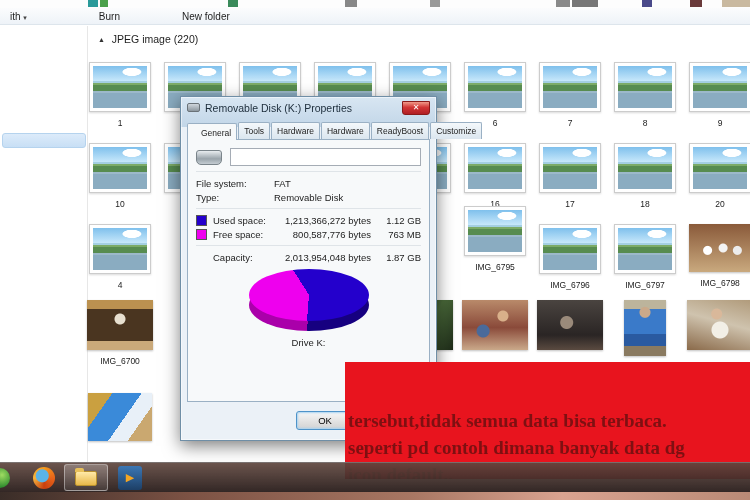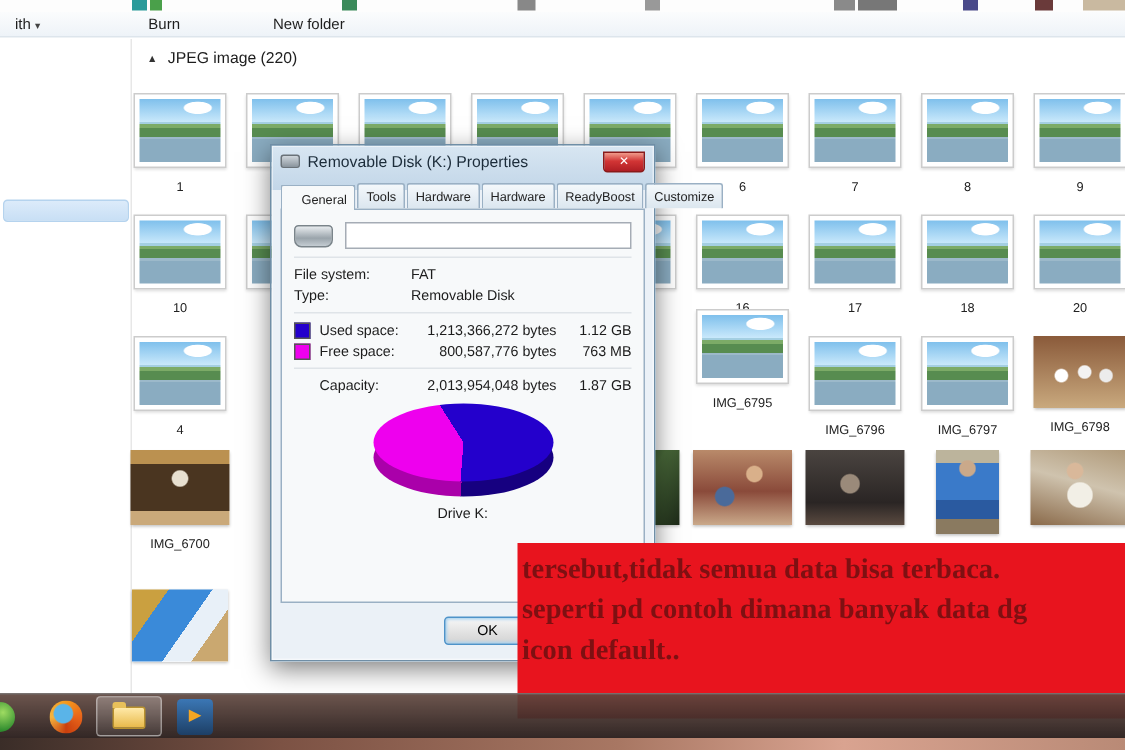--- a/index.html
+++ b/index.html
@@ -259,21 +259,21 @@
         <div id="drive-label">Drive K:</div>
       </div>
     </div>
     <div id="dlg-buttons">
       <button class="btn focus">OK</button>
       <button class="btn">Cancel</button>
     </div>
   </div>
 
   <div id="banner" style="background: rgb(232, 20, 30);">
-    <div style="color: rgb(126, 16, 18);">tersebut,tidak semua data bisa terbaca.</div>
+    <div style="color: rgb(126, 16, 18); margin-top: 41px;">tersebut,tidak semua data bisa terbaca.</div>
     <div style="color: rgb(126, 16, 18);">seperti pd contoh dimana banyak data dg</div>
     <div style="color: rgb(126, 16, 18);">icon default..</div>
   </div>
 
   <div id="taskbar">
     <div id="start-orb"></div>
     <div id="ff-icon"></div>
     <div id="exp-btn">
       <div id="exp-folder"></div>
     </div>

